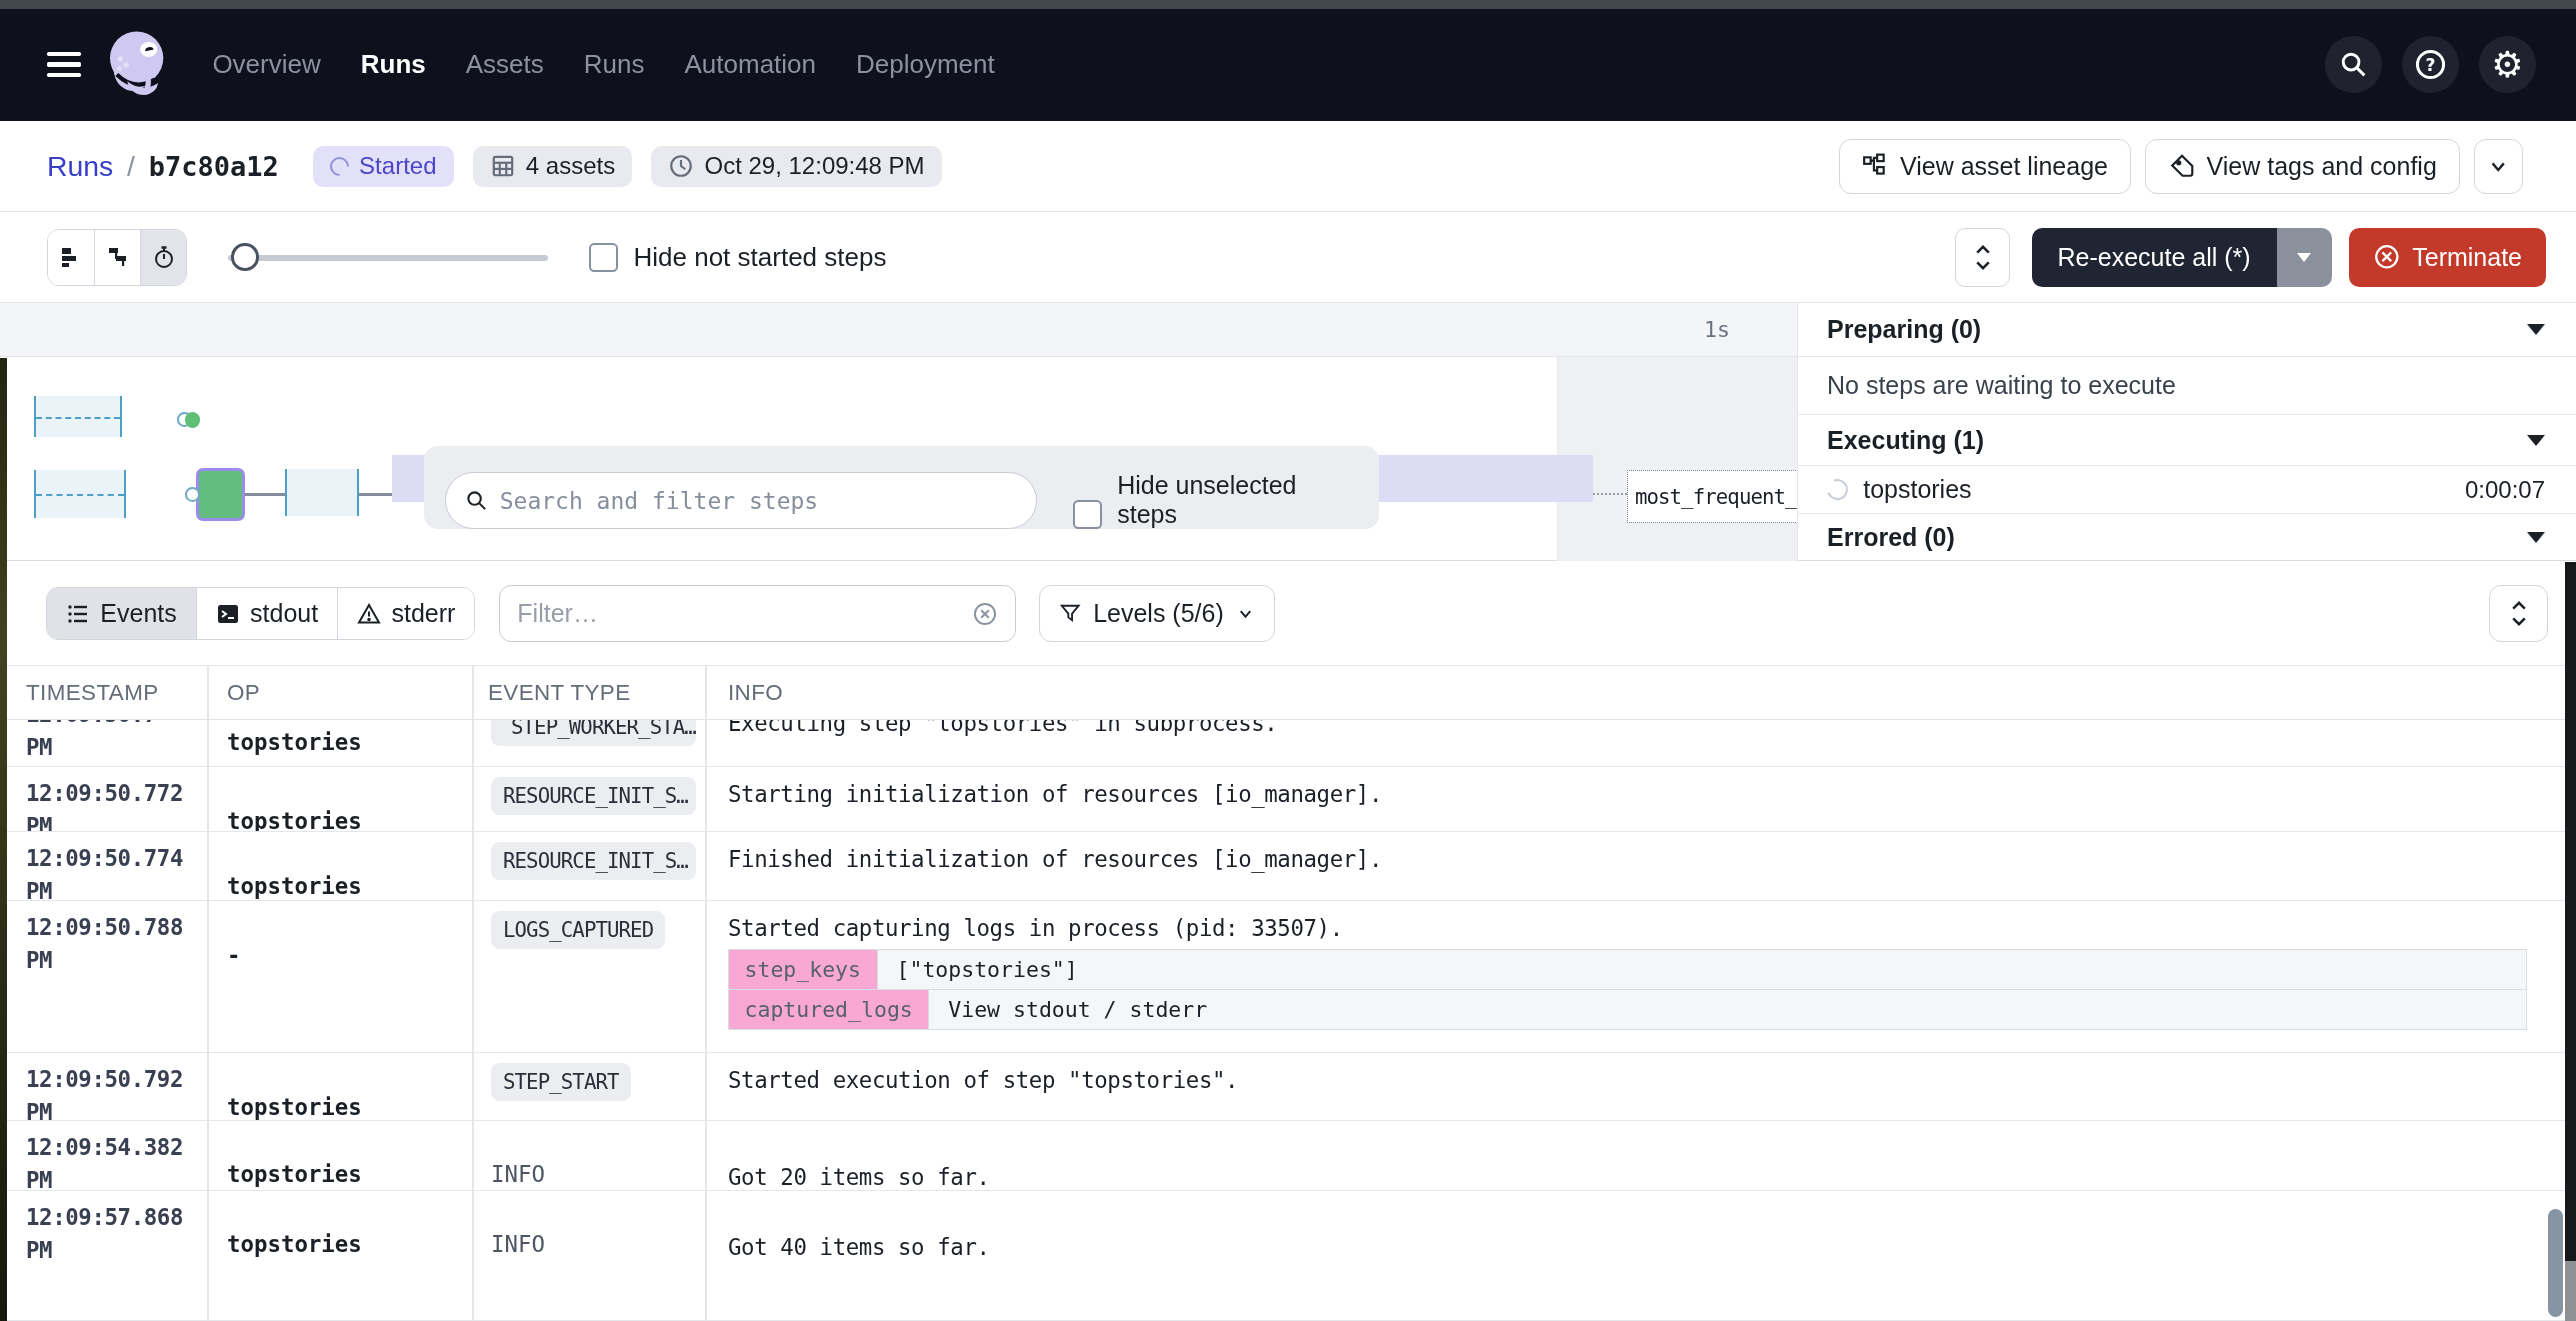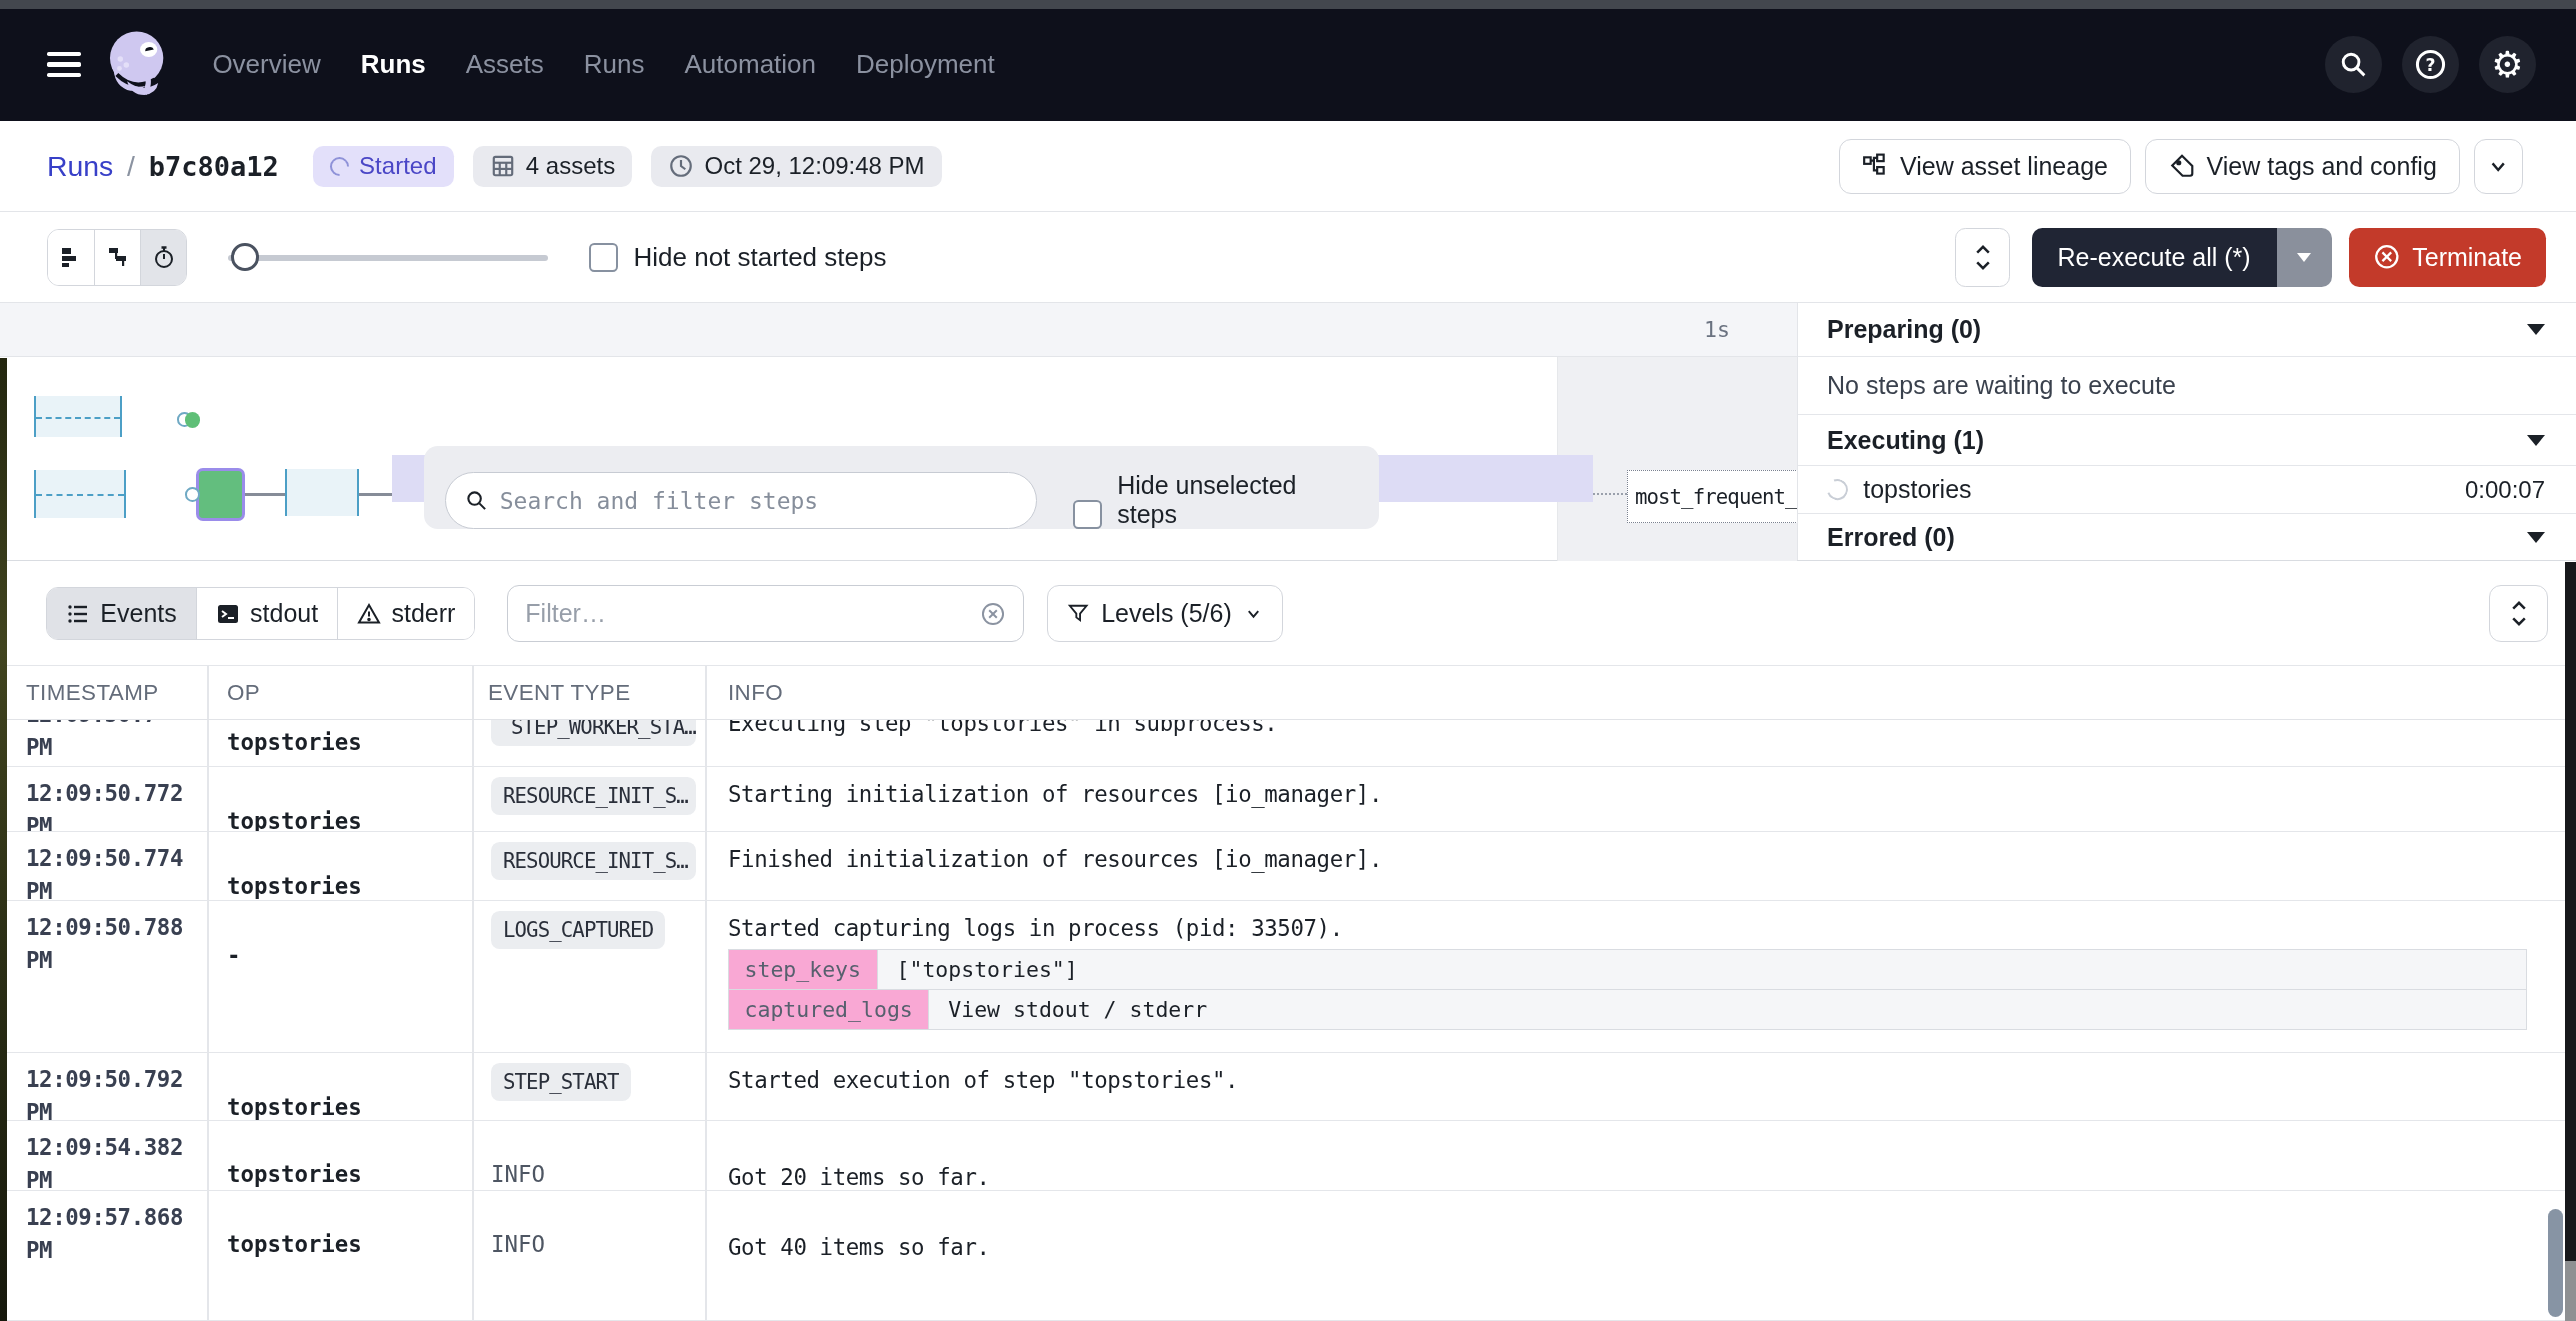--- a/index.html
+++ b/index.html
@@ -125,21 +125,21 @@
     border-left-color:transparent; transform:rotate(25deg); flex:none; }
   .sp-step-name { margin-left:15.5px; font-size:25px; }
   .sp-elapsed { margin-left:auto; font-size:24px; }
 
   
   .ev-toolbar { top:562px; left:0; width:100%; height:103px; background:#fff; display:flex; align-items:center; }
   .ev-tabs { margin-left:46px; height:53px; border:1.7px solid #D3D6DC; border-radius:12px; display:flex; overflow:hidden; }
   .ev-tab { display:flex; align-items:center; gap:10.3px; padding:0 19px; font-size:25px; cursor:pointer; background:#fff; }
   .ev-tab + .ev-tab { border-left:1.7px solid #D3D6DC; }
   .ev-tab.selected { background:#E0E2E7; }
-  .filter-box { margin-left:32px; width:517px; height:57px; border:1.7px solid #C9CDD4; border-radius:12px;
+  .filter-box { margin-left:24px; width:517px; height:57px; border:1.7px solid #C9CDD4; border-radius:12px;
     display:flex; align-items:center; padding:0 17px; background:#fff; }
   .filter-box input { border:none; outline:none; flex:1; font-size:25px; color:#1B2027; background:transparent; }
   .filter-box input::placeholder { color:#979EA9; }
   .levels-btn { margin-left:22.4px; height:57px; border:1.7px solid #D3D6DC; border-radius:12px;
     display:flex; align-items:center; gap:12px; padding:0 19px; font-size:25px; background:#fff; cursor:pointer; }
   .sort-btn { margin-left:auto; margin-right:27.6px; width:59px; height:57px; border:1.7px solid #D3D6DC;
     border-radius:12px; display:flex; align-items:center; justify-content:center; background:#fff; cursor:pointer; }
 
   
   .ev-table { top:665px; left:0; width:100%; height:656px; background:#fff; }

